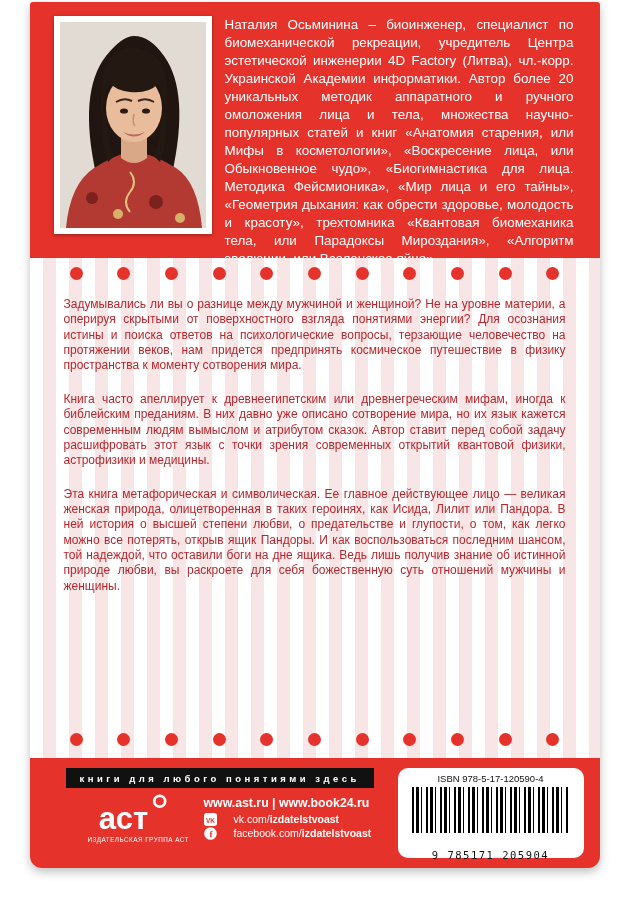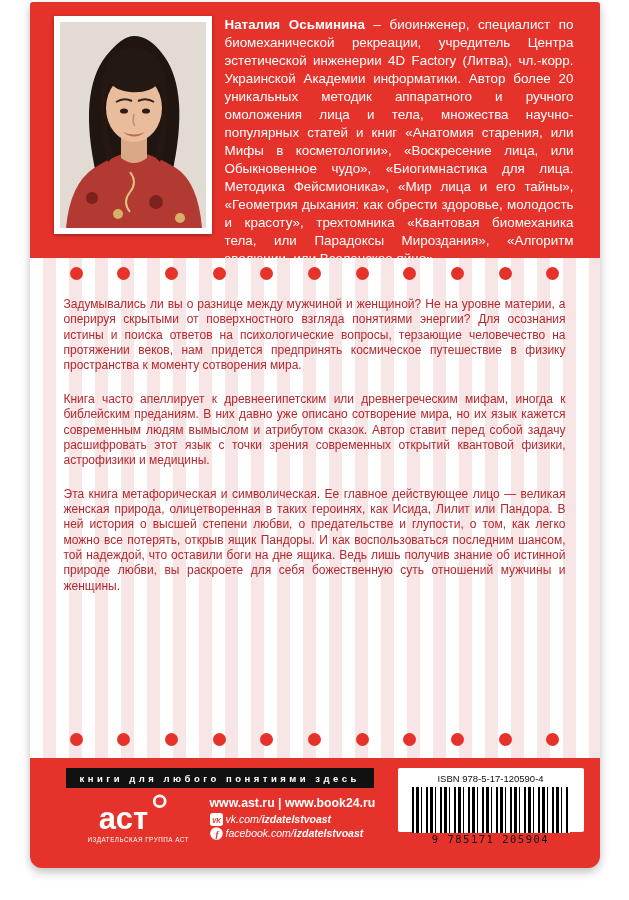--- a/index.html
+++ b/index.html
@@ -27,21 +27,21 @@
     flex:none; width:158px; height:218px; box-sizing:border-box;
     background:#fff; padding:6px;
     box-shadow:0 1px 4px rgba(0,0,0,.35);
   }
   .photo-frame svg { display:block; width:146px; height:206px; }
   .bio {
     margin:0; color:#fff;
     font-size:13.4px; line-height:1.345;
     text-align:justify;
   }
-  .bio .name { font-weight:bold; }
+  .bio .name { font-weight:normal; }
 
   
   .middle-section {
     height:500px; box-sizing:border-box;
     background:repeating-linear-gradient(90deg,#ffffff 0 13px,#f8e6e7 13px 26px);
     padding:9px 34px 0;
     display:flex; flex-direction:column;
   }
   .dots-row { display:flex; justify-content:space-between; padding:0 6px; flex:none; }
   .dot { width:13px; height:13px; border-radius:50%; background:#e5322b; }
@@ -60,42 +60,42 @@
   }
   .tagline {
     display:inline-block; background:#111111; color:#fff;
     font-size:9.5px; font-weight:bold; letter-spacing:3.5px;
     padding:5px 14px 4px; white-space:nowrap;
   }
   .footer-row { display:flex; align-items:center; margin-top:5px; }
   .ast-col { width:96px; margin-left:22px; text-align:center; color:#fff; flex:none; }
   .ast-col svg { display:block; margin:0 auto; }
   .ast-caption { font-size:6.3px; letter-spacing:.5px; margin-top:1px; white-space:nowrap; }
-  .links-col { margin-left:26px; color:#fff; }
+  .links-col { margin-left:20px; color:#fff; }
   .websites { font-size:12.3px; font-weight:bold; margin:0 0 3px; }
-  .social-row { display:flex; align-items:center; gap:3px; font-size:10.5px; line-height:1.32;font-style:italic; }
+  .social-row { display:flex; align-items:center; gap:17px; font-size:10.5px; line-height:1.32; }
   .social-row .handle { font-weight:bold; }
   .sicon { width:13px; height:13px; flex:none; display:inline-flex; }
 
   .barcode-box {
     position:absolute; top:10px; right:16px;
-    width:186px; height:64px; box-sizing:border-box;
-    background:#fff; border-radius:2px;
+    width:186px; height:90px; box-sizing:border-box;
+    background:#fff; border-radius:10px;
     padding:5px 8px 4px; text-align:center;
   }
   .isbn { font-size:9.5px; color:#111; }
   .bars {
     height:46px; margin:3px 6px 0;
     background:repeating-linear-gradient(90deg,
       #000 0 2px, #fff 2px 4px,
       #000 4px 7px, #fff 7px 9px,
       #000 9px 10px, #fff 10px 14px);
   }
   .digits {
-    margin-top:0; color:#111;
+    margin-top:16px; color:#111;
     font-size:10.5px; letter-spacing:1.5px;
     font-family:"DejaVu Sans Mono", monospace;
   }
 </style>
 </head>
 <body>
 
 <div class="cover">
 
   <div class="top-section">

